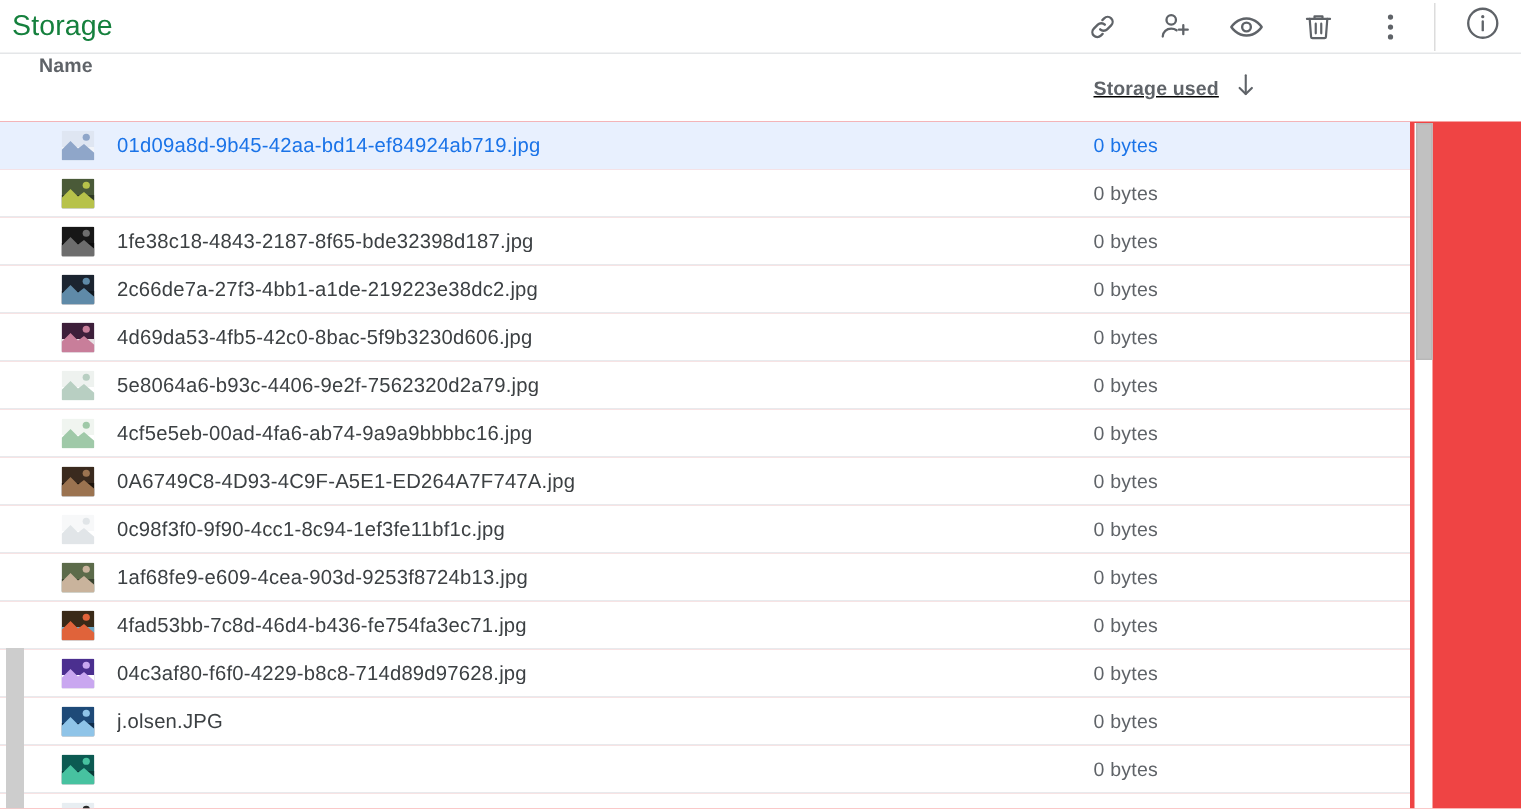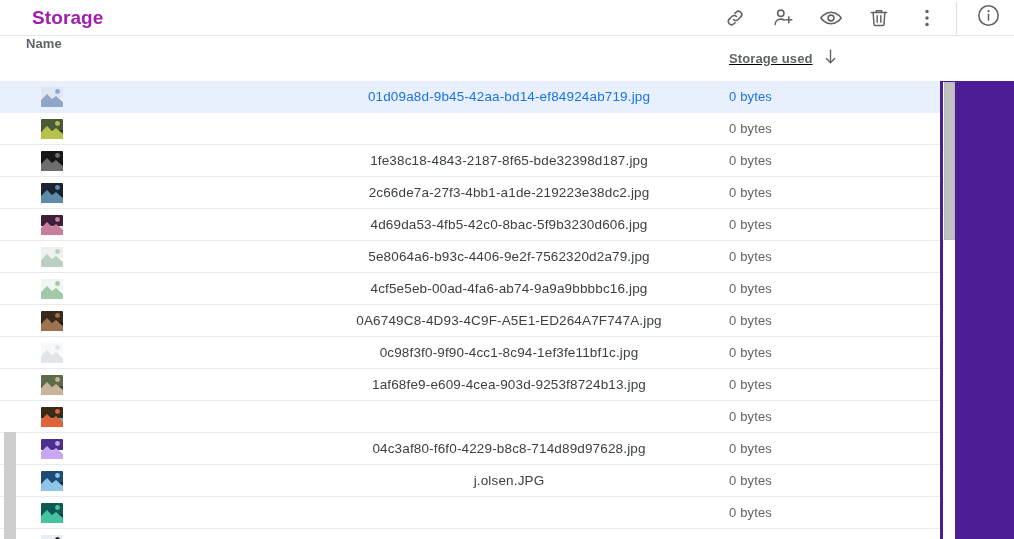--- a/index.html
+++ b/index.html
@@ -24,24 +24,24 @@
   .topbar {
     position: absolute;
     left: 0; top: 0;
     width: 1014px; height: 36px;
     display: flex;
     align-items: center;
     background: #ffffff;
     border-bottom: 1px solid #e4e6e8;
   }
   .app-title {
-    margin-left: 32px;
+    margin-left: 8px;
     font-size: 19px;
-    color: #a21caf;
-    font-weight: 700;
+    color: #15803d;
+    font-weight: 400;
     letter-spacing: .1px;
     white-space: nowrap;
   }
   .topbar-spacer { flex: 1 1 auto; }
 
   .tool-icons {
     display: flex;
     align-items: center;
     height: 36px;
   }
@@ -104,22 +104,21 @@
   }
   .sort-arrow { display: block; }
 
   
   .list-viewport {
     position: absolute;
     left: 0; top: 81px;
     width: 1014px;
     height: 458px;
     overflow: hidden;
-    background: #4c1d95;
-    text-align: center;
+    background: #ef4444;
   }
   .file-row {
     position: relative;
     height: 32px;
     width: 940px;
     display: flex;
     align-items: center;
     border-bottom: 1px solid #e8eaed;
     background: #ffffff;
     cursor: pointer;
@@ -399,20 +398,21 @@
         </div>
         <div class="file-row">
           <div class="row-thumb">
             <svg viewBox="0 0 22 20" preserveAspectRatio="none">
               <rect x="0" y="0" width="22" height="20" fill="#3a2a18"></rect>
               <rect x="0" y="11" width="22" height="9" fill="#6fa8c4"></rect>
               <path d="M0 13 L6 7 L11 12 L15 9 L22 15 L22 20 L0 20 Z" fill="#e0633a"></path>
               <circle cx="16.5" cy="4.5" r="2.4" fill="#e0633a"></circle>
             </svg>
           </div>
+          <div class="row-name">4fad53bb-7c8d-46d4-b436-fe754fa3ec71.jpg</div>
           <div class="row-size">0 bytes</div>
         </div>
         <div class="file-row">
           <div class="row-thumb">
             <svg viewBox="0 0 22 20" preserveAspectRatio="none">
               <rect x="0" y="0" width="22" height="20" fill="#4b2f8f"></rect>
               <rect x="0" y="11" width="22" height="9" fill="#ffffff"></rect>
               <path d="M0 13 L6 7 L11 12 L15 9 L22 15 L22 20 L0 20 Z" fill="#c9a7f0"></path>
               <circle cx="16.5" cy="4.5" r="2.4" fill="#c9a7f0"></circle>
             </svg>

